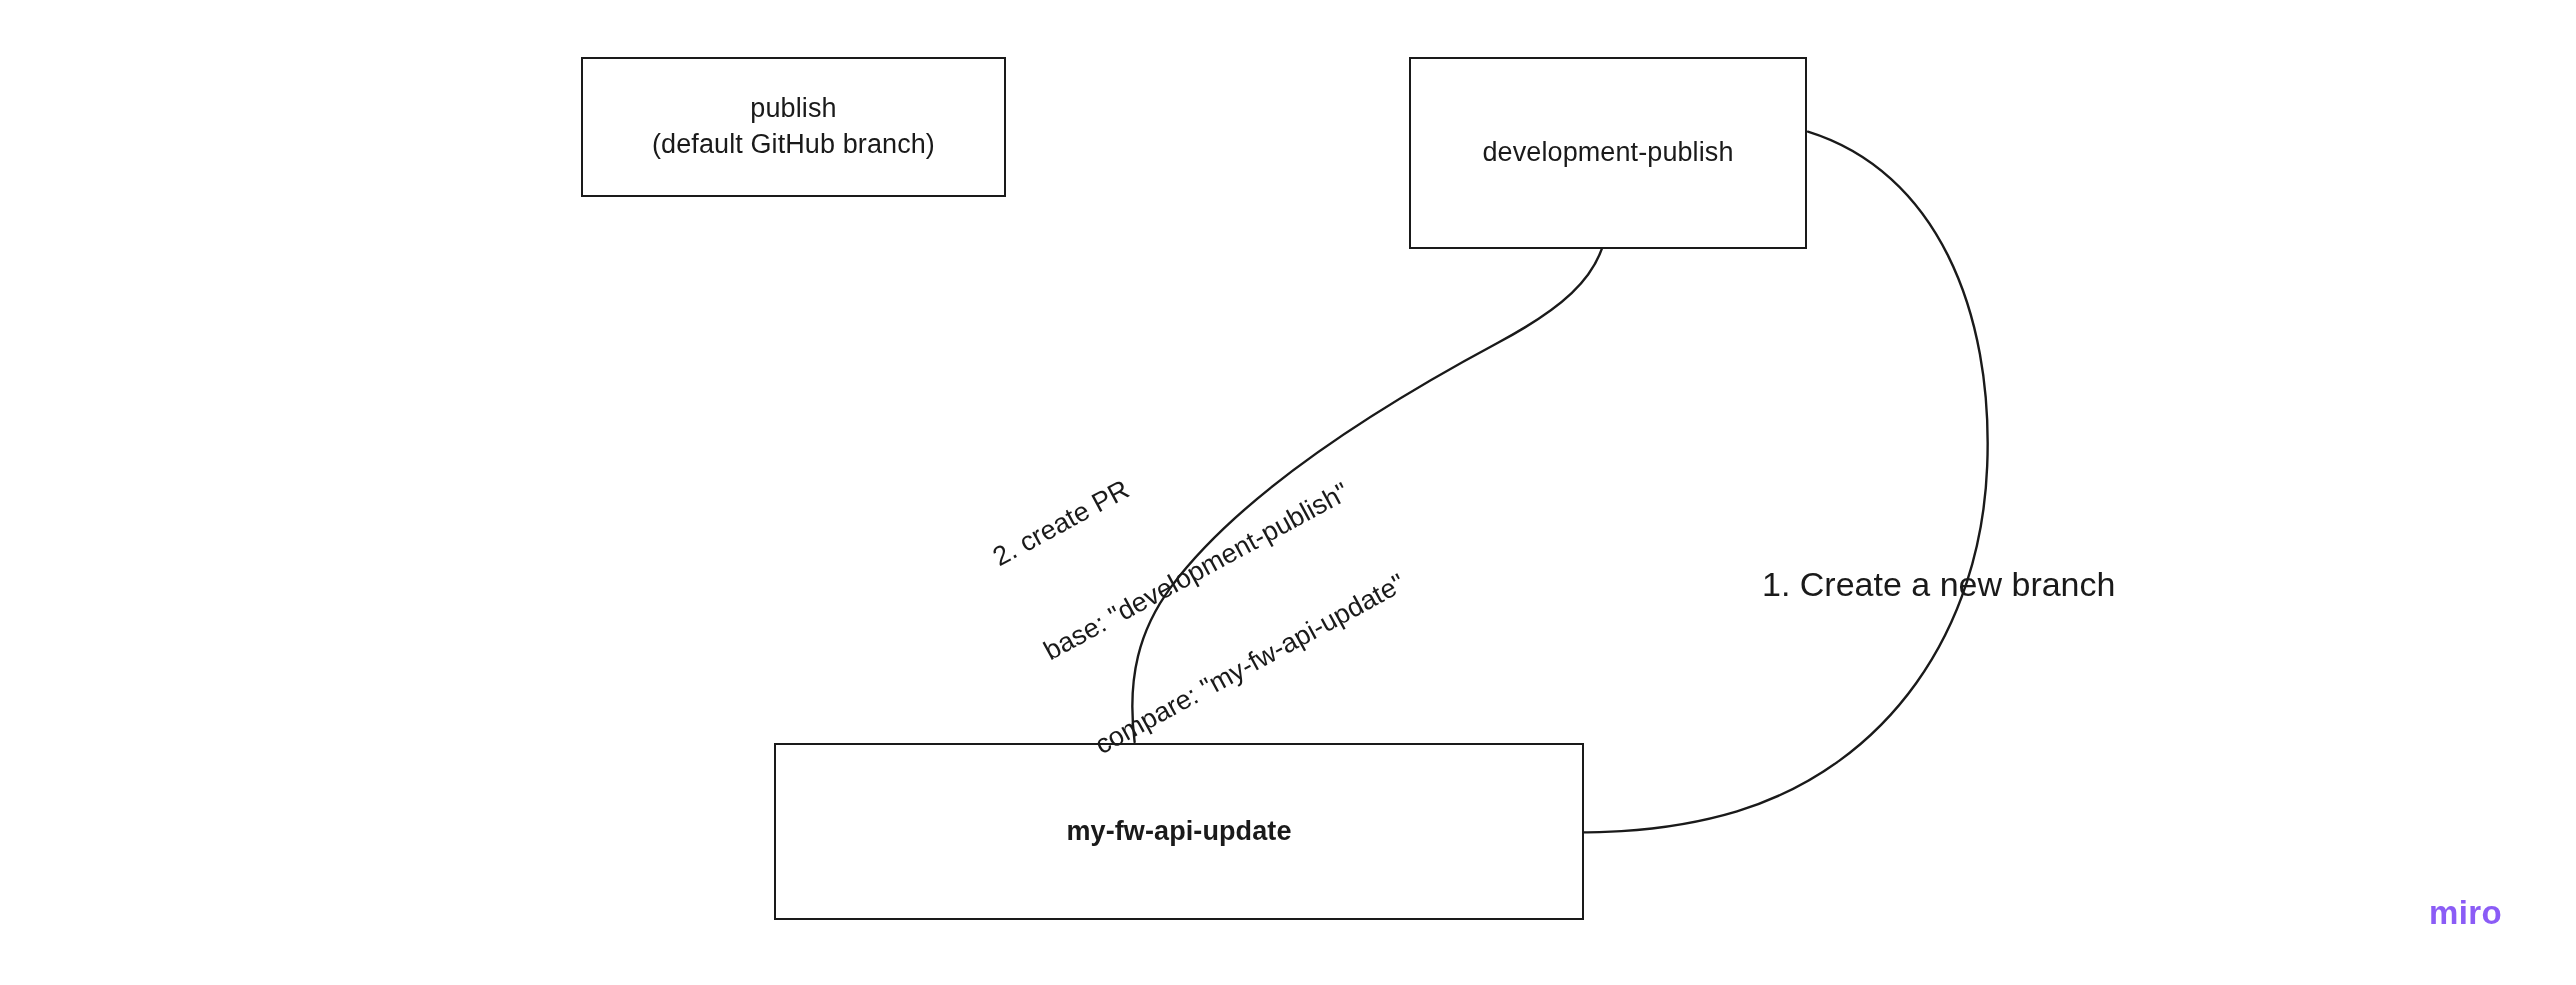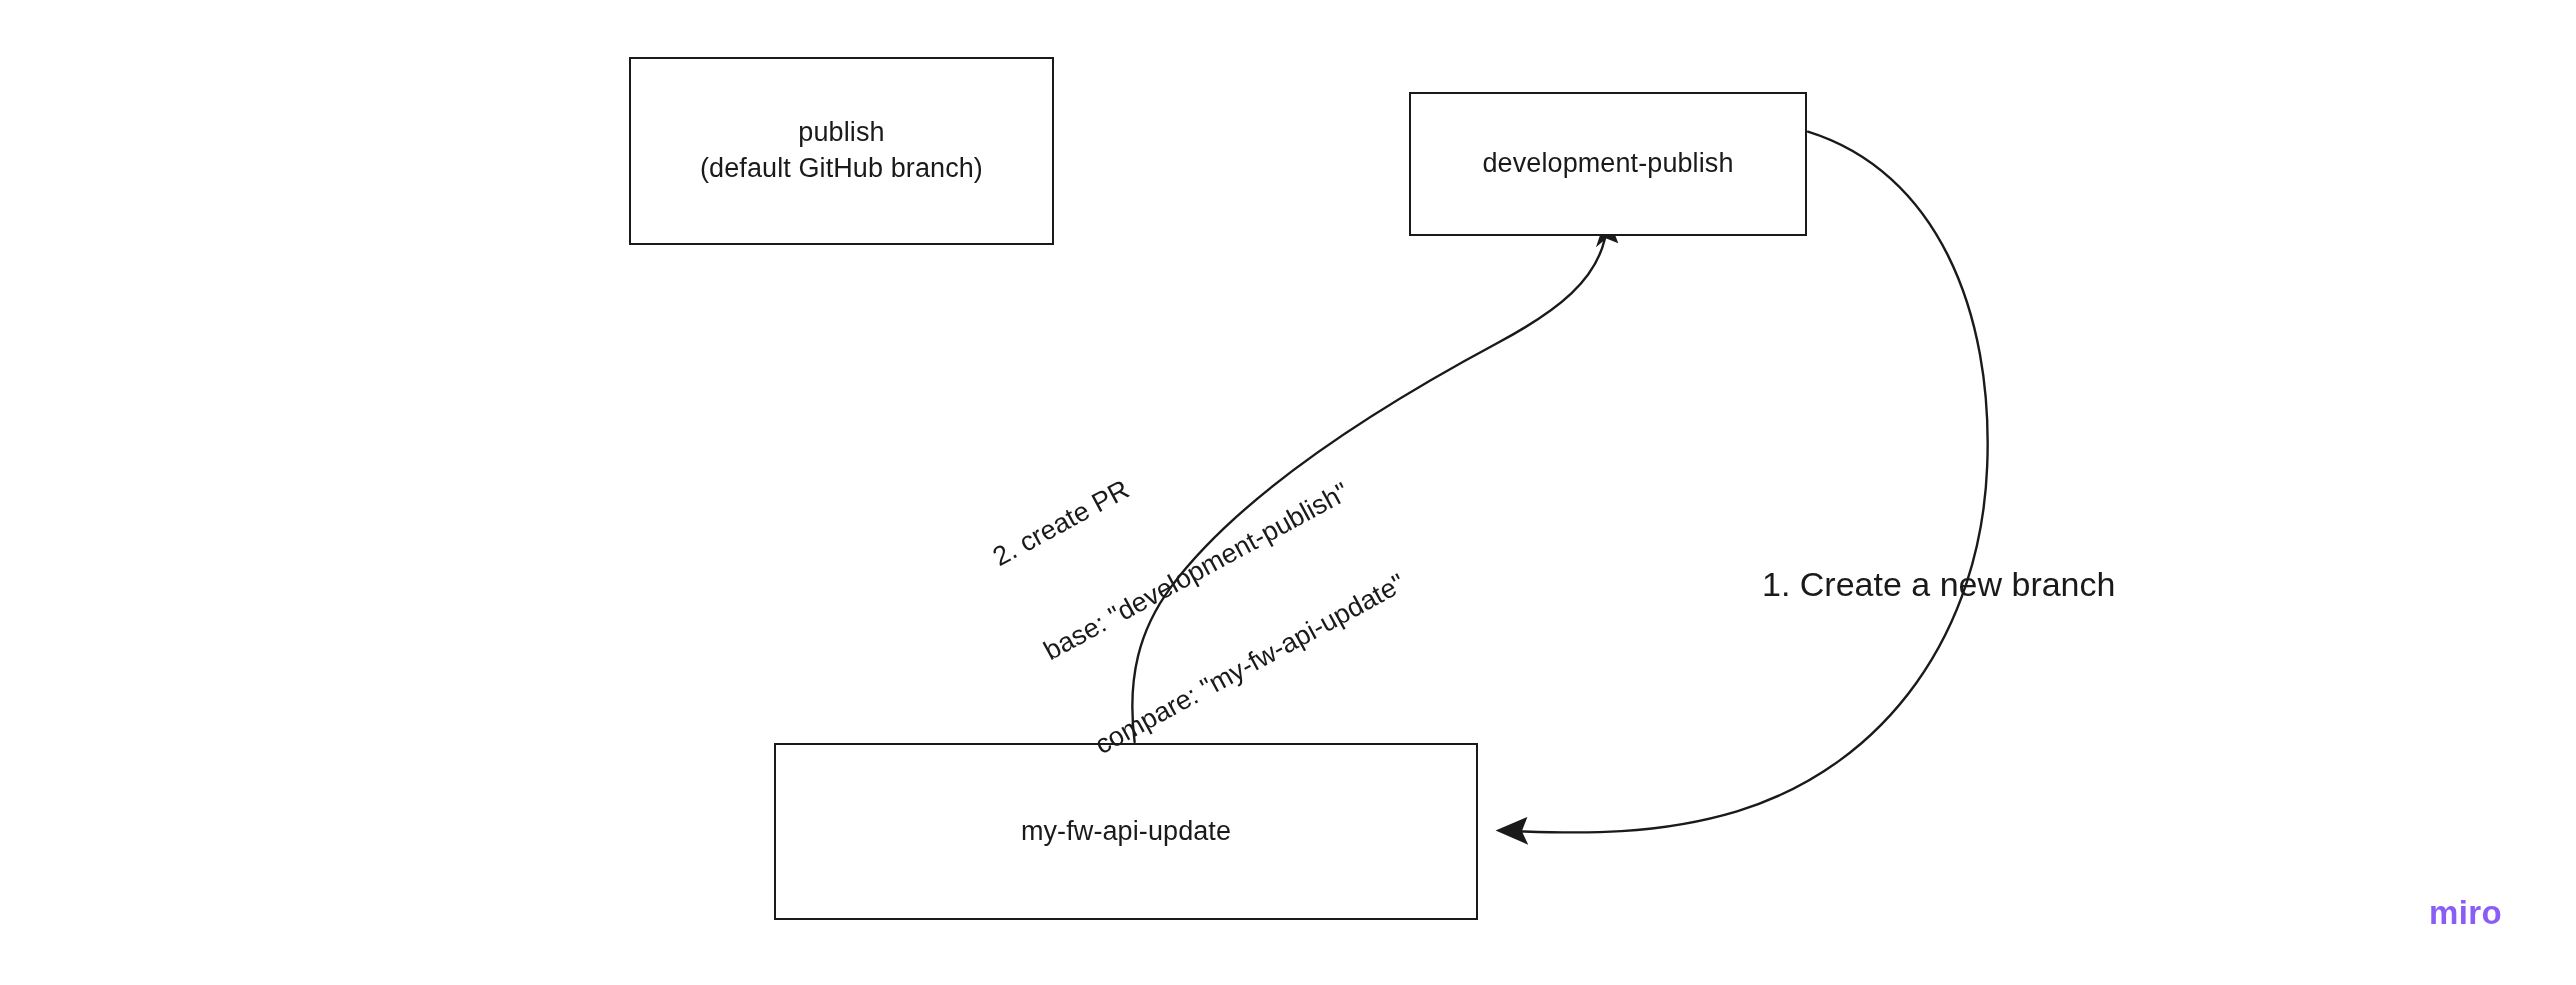--- a/index.html
+++ b/index.html
@@ -36,23 +36,23 @@
     font-size: 27px;
     line-height: 1.32;
     letter-spacing: 0.1px;
     z-index: 4;
   }
   .node .node-label {
     display: block;
     white-space: pre-line;
   }
 
-  #node-publish        { left: 629px;  top: 57px;   width: 425px; height: 188px; }
-  #node-dev-publish    { left: 1409px; top: 57px;   width: 398px; height: 144px; margin-top: 35px; }
-  #node-feature-branch { left: 774px;  top: 743px;  width: 704px; height: 177px; }
+  #node-publish        { left: 581px;  top: 57px;   width: 425px; height: 140px; }
+  #node-dev-publish    { left: 1409px; top: 57px;   width: 398px; height: 192px; }
+  #node-feature-branch { left: 774px;  top: 743px;  width: 810px; height: 177px; font-weight: bold; }
 
   
   #connectors {
     position: absolute;
     left: 0;
     top: 0;
     width: 2576px;
     height: 986px;
     z-index: 2;
     overflow: visible;

